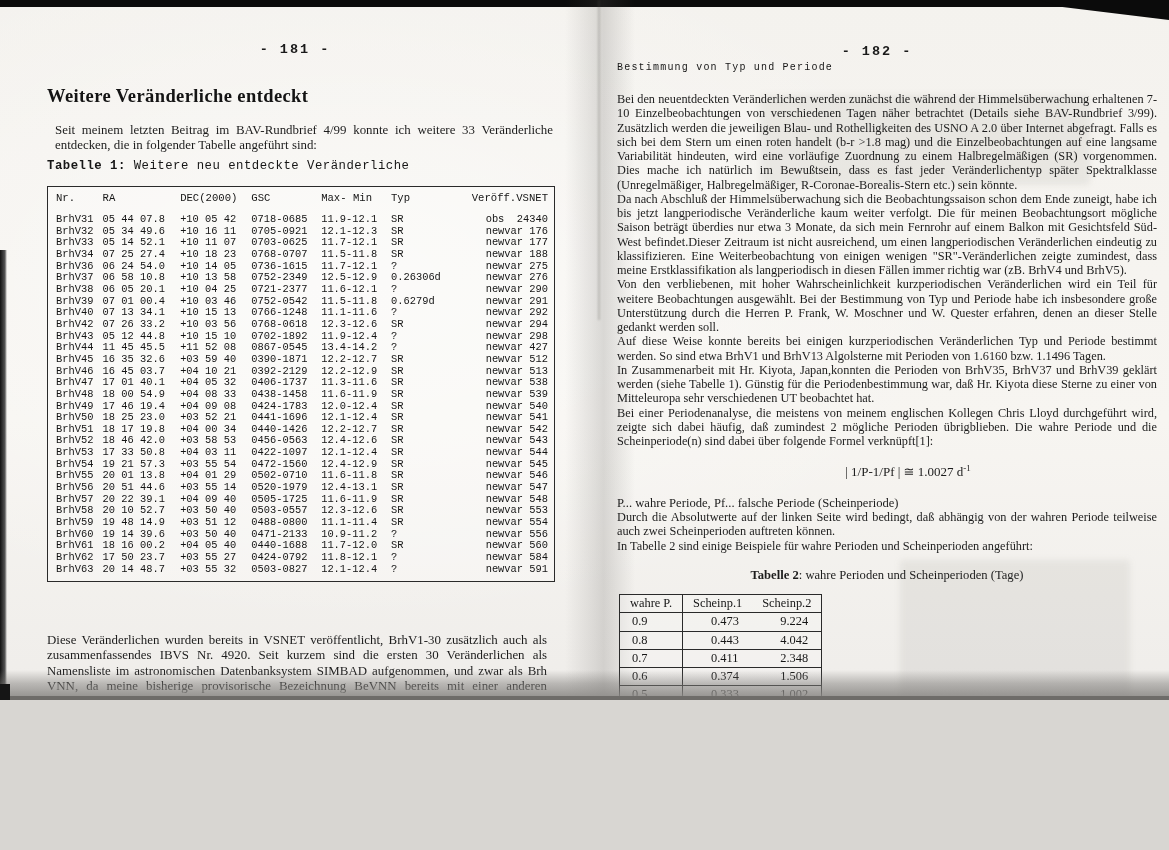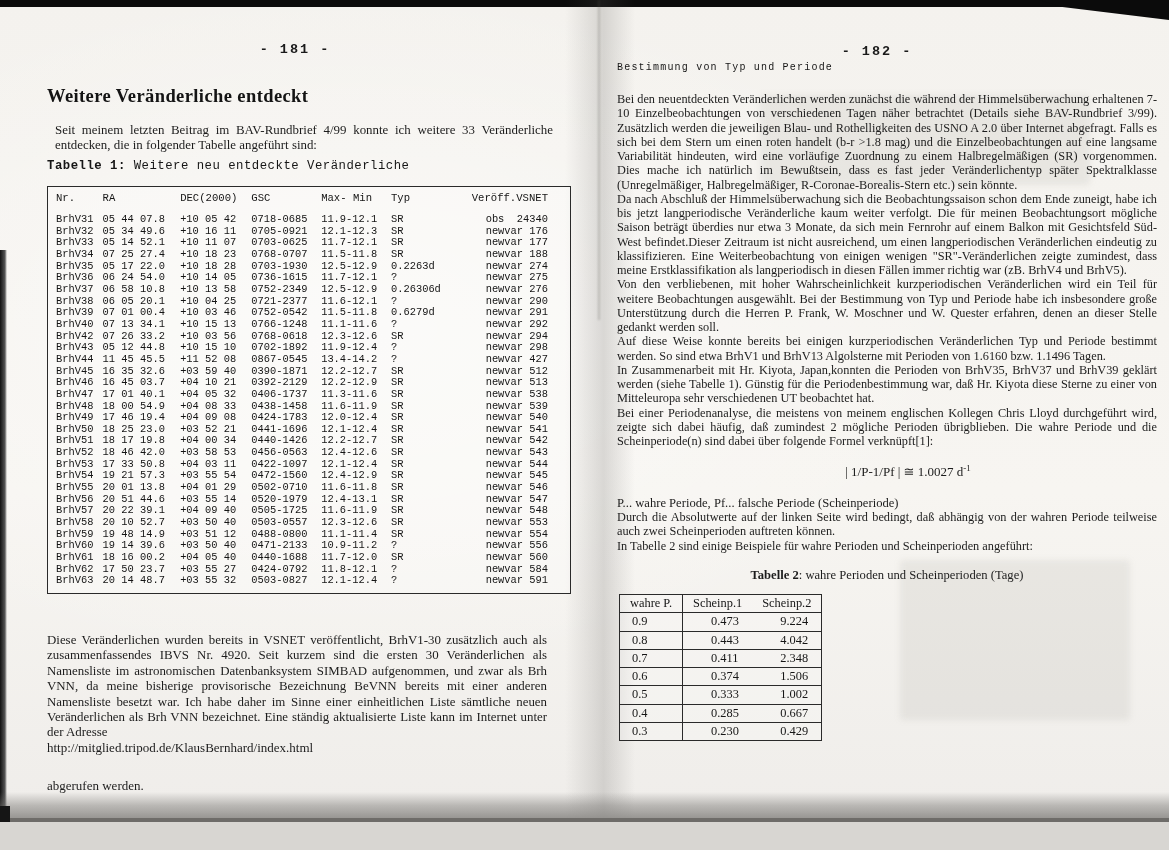--- a/index.html
+++ b/index.html
@@ -1,17 +1,17 @@
 <!DOCTYPE html>
 <html><head>
 <meta charset="utf-8">
 <style>
   html,body{margin:0;padding:0;background:#d8d6d2;}
   .scan{
-    position:relative; width:1169px; height:822px; overflow:hidden;
+    position:relative; width:1169px; height:700px; overflow:hidden;
     background:
       radial-gradient(ellipse 900px 500px at 30% 40%, rgba(255,255,255,0.5), rgba(0,0,0,0) 70%),
       linear-gradient(180deg,#f4f2ee 0%, #f7f5f1 60%, #efedea 100%);
     font-family:"Liberation Serif", serif; color:#1c1c1c;
   }
   
   .band-top{position:absolute;left:0;top:0;width:1169px;height:7px;background:#0b0b0b;}
   .band-top-right{position:absolute;right:0;top:0;width:130px;height:20px;background:#0b0b0b;
     clip-path:polygon(0 0,100% 0,100% 100%,18% 35%);}
   .edge-left{position:absolute;left:0;top:250px;width:7px;height:600px;
@@ -35,21 +35,21 @@
 
   .article-title{position:absolute;top:74px;left:2px;font-size:18.5px;font-weight:bold;
     letter-spacing:0.4px;color:#141414;}
   .intro{position:absolute;top:110px;left:10px;width:498px;font-size:12.9px;line-height:15px;
     text-align:justify;}
   .t1caption{position:absolute;top:159px;left:2px;font-family:"Liberation Mono","DejaVu Sans Mono",monospace;
     font-size:12.3px;letter-spacing:0.5px;color:#161616;}
   .t1caption b{font-weight:bold;}
 
   .table1-box{position:absolute;top:186px;left:2px;width:492px;border:1.5px solid #2a2a2a;
-    background:rgba(255,255,255,0.25);padding:5px 22px 6px 8px;}
+    background:rgba(255,255,255,0.25);padding:5px 6px 6px 8px;}
   table.t1{border-collapse:collapse;width:100%;
     font-family:"Liberation Mono","DejaVu Sans Mono",monospace;font-size:10.4px;color:#141414;}
   table.t1 th{font-weight:normal;text-align:left;padding:0 0 10px 0;white-space:pre;font-size:10.6px;}
   table.t1 td{padding:0;white-space:pre;line-height:11.65px;}
   table.t1 .c-last, table.t1 th.c-last{text-align:right;}
 
   .outro{position:absolute;top:620px;left:2px;width:500px;font-size:12.9px;line-height:15.4px;
     text-align:justify;}
   .url-line{position:absolute;top:740px;left:2px;font-size:13px;}
   .tail-line{position:absolute;top:778px;left:2px;font-size:13px;}
@@ -141,29 +141,20 @@
             <tr>
               <td>BrhV34</td>
               <td>07 25 27.4</td>
               <td>+10 18 23</td>
               <td>0768-0707</td>
               <td>11.5-11.8</td>
               <td>SR</td>
               <td class="c-last">newvar 188</td>
             </tr>
             <tr>
-              <td>BrhV35</td>
-              <td>05 17 22.0</td>
-              <td>+10 18 28</td>
-              <td>0703-1930</td>
-              <td>12.5-12.9</td>
-              <td>0.2263d</td>
-              <td class="c-last">newvar 274</td>
-            </tr>
-            <tr>
               <td>BrhV36</td>
               <td>06 24 54.0</td>
               <td>+10 14 05</td>
               <td>0736-1615</td>
               <td>11.7-12.1</td>
               <td>?</td>
               <td class="c-last">newvar 275</td>
             </tr>
             <tr>
               <td>BrhV37</td>

